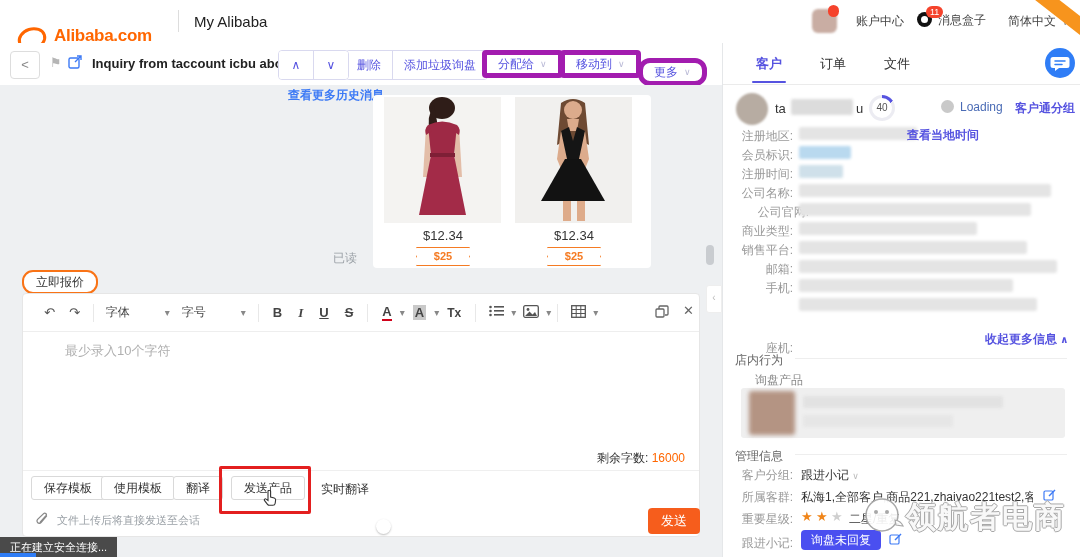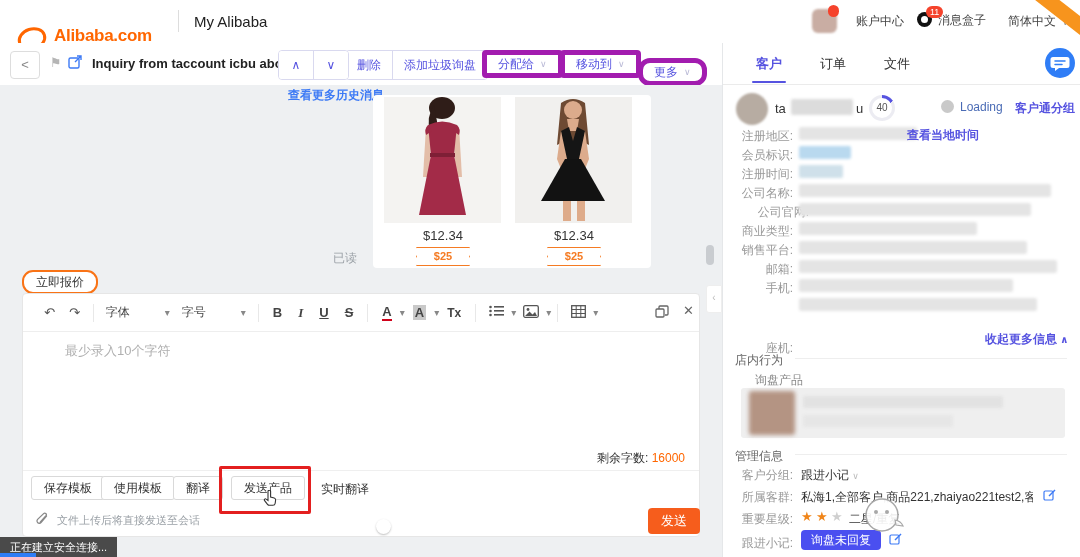--- a/index.html
+++ b/index.html
@@ -413,18 +413,19 @@
 
   <div class="ab" style="left:862px;top:495px;z-index:40;display:flex;align-items:center;">
     <span>
       <svg width="44" height="42" viewBox="0 0 44 42">
           <circle cx="20" cy="20" r="16" fill="rgba(255,255,255,.9)" stroke="#a8a8a8" stroke-width="1.5"></circle>
           <circle cx="14" cy="17" r="2" fill="#a8a8a8"></circle>
           <circle cx="25" cy="17" r="2" fill="#a8a8a8"></circle>
           <path d="M33 25 q6 1 8 6 l-7 -1 Z" fill="rgba(255,255,255,.9)" stroke="#a8a8a8" stroke-width="1.2"></path>
         </svg>
     </span>
+    <span class="wm">领航者电商</span>
   </div>
 
   <div class="ab toast" style="left:0;top:537px;z-index:60;">正在建立安全连接...</div>
   <div class="ab" style="left:0;top:553px;width:36px;height:4px;background:#2f7df6;z-index:61;"></div>
 
 </div>
 
 </body></html>

